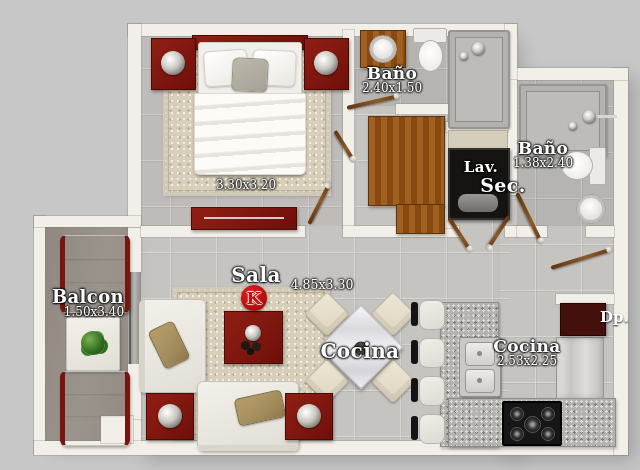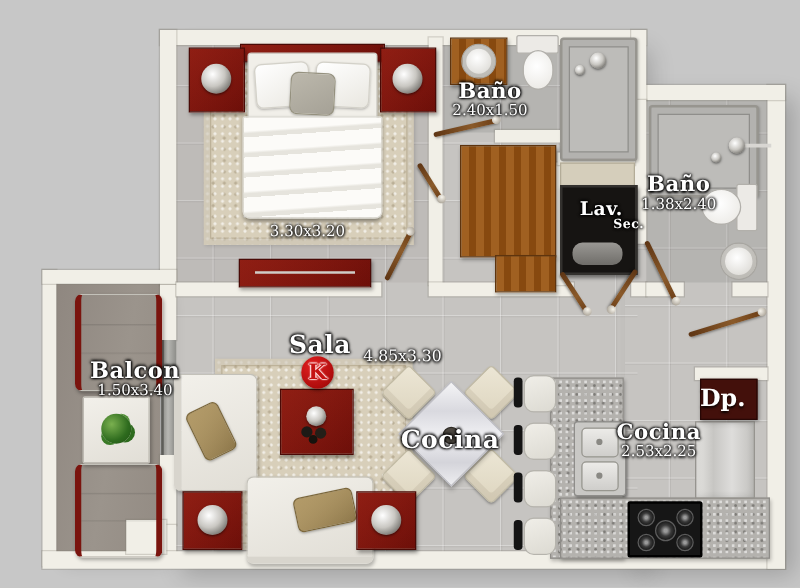--- a/index.html
+++ b/index.html
@@ -258,43 +258,43 @@
 
   <div class="rlabel" style="left:246px;top:159px;">
     <span class="dims" style="font-size:12px;margin-top:20px;">3.30x3.20</span>
   </div>
   <div class="rlabel" style="left:392px;top:64px;">
     <span class="main" style="font-size:17px;">Baño</span>
     <span class="dims" style="font-size:12px;">2.40x1.50</span>
   </div>
   <div class="rlabel" style="left:481px;top:159px;">
     <span class="main" style="font-size:15px;">Lav.</span>
-    <span class="main" style="font-size:10px;margin-left:44px;">Sec.</span>
+    <span class="main" style="font-size:19px;margin-left:44px;">Sec.</span>
   </div>
   <div class="rlabel" style="left:543px;top:139px;">
     <span class="main" style="font-size:17px;">Baño</span>
     <span class="dims" style="font-size:12px;">1.38x2.40</span>
   </div>
-  <div class="rlabel" style="left:108px;top:287px;">
+  <div class="rlabel" style="left:88px;top:287px;text-align:right;">
     <span class="main" style="font-size:18px;">Balcon</span>
     <span class="dims" style="font-size:12px;">1.50x3.40</span>
   </div>
   <div class="rlabel" style="left:256px;top:265px;">
     <span class="main" style="font-size:20px;">Sala</span>
   </div>
   <div class="kbadge" style="left:241px;top:285px;">
     <span>K</span>
   </div>
   <div class="rlabel" style="left:322px;top:278px;">
     <span class="dims" style="font-size:12.5px;">4.85x3.30</span>
   </div>
   <div class="rlabel" style="left:360px;top:341px;">
     <span class="main" style="font-size:20px;">Cocina</span>
   </div>
   <div class="rlabel" style="left:527px;top:337px;">
     <span class="main" style="font-size:17px;">Cocina</span>
     <span class="dims" style="font-size:12px;">2.53x2.25</span>
   </div>
-  <div class="dplabel" style="left:560px;top:308px;width:28px;font-size:19px;">
+  <div class="dplabel" style="left:560px;top:308px;width:28px;font-size:15px;padding-left:40px;">
     <span>Dp.</span>
   </div>
 
 </div>
 
 </body></html>

